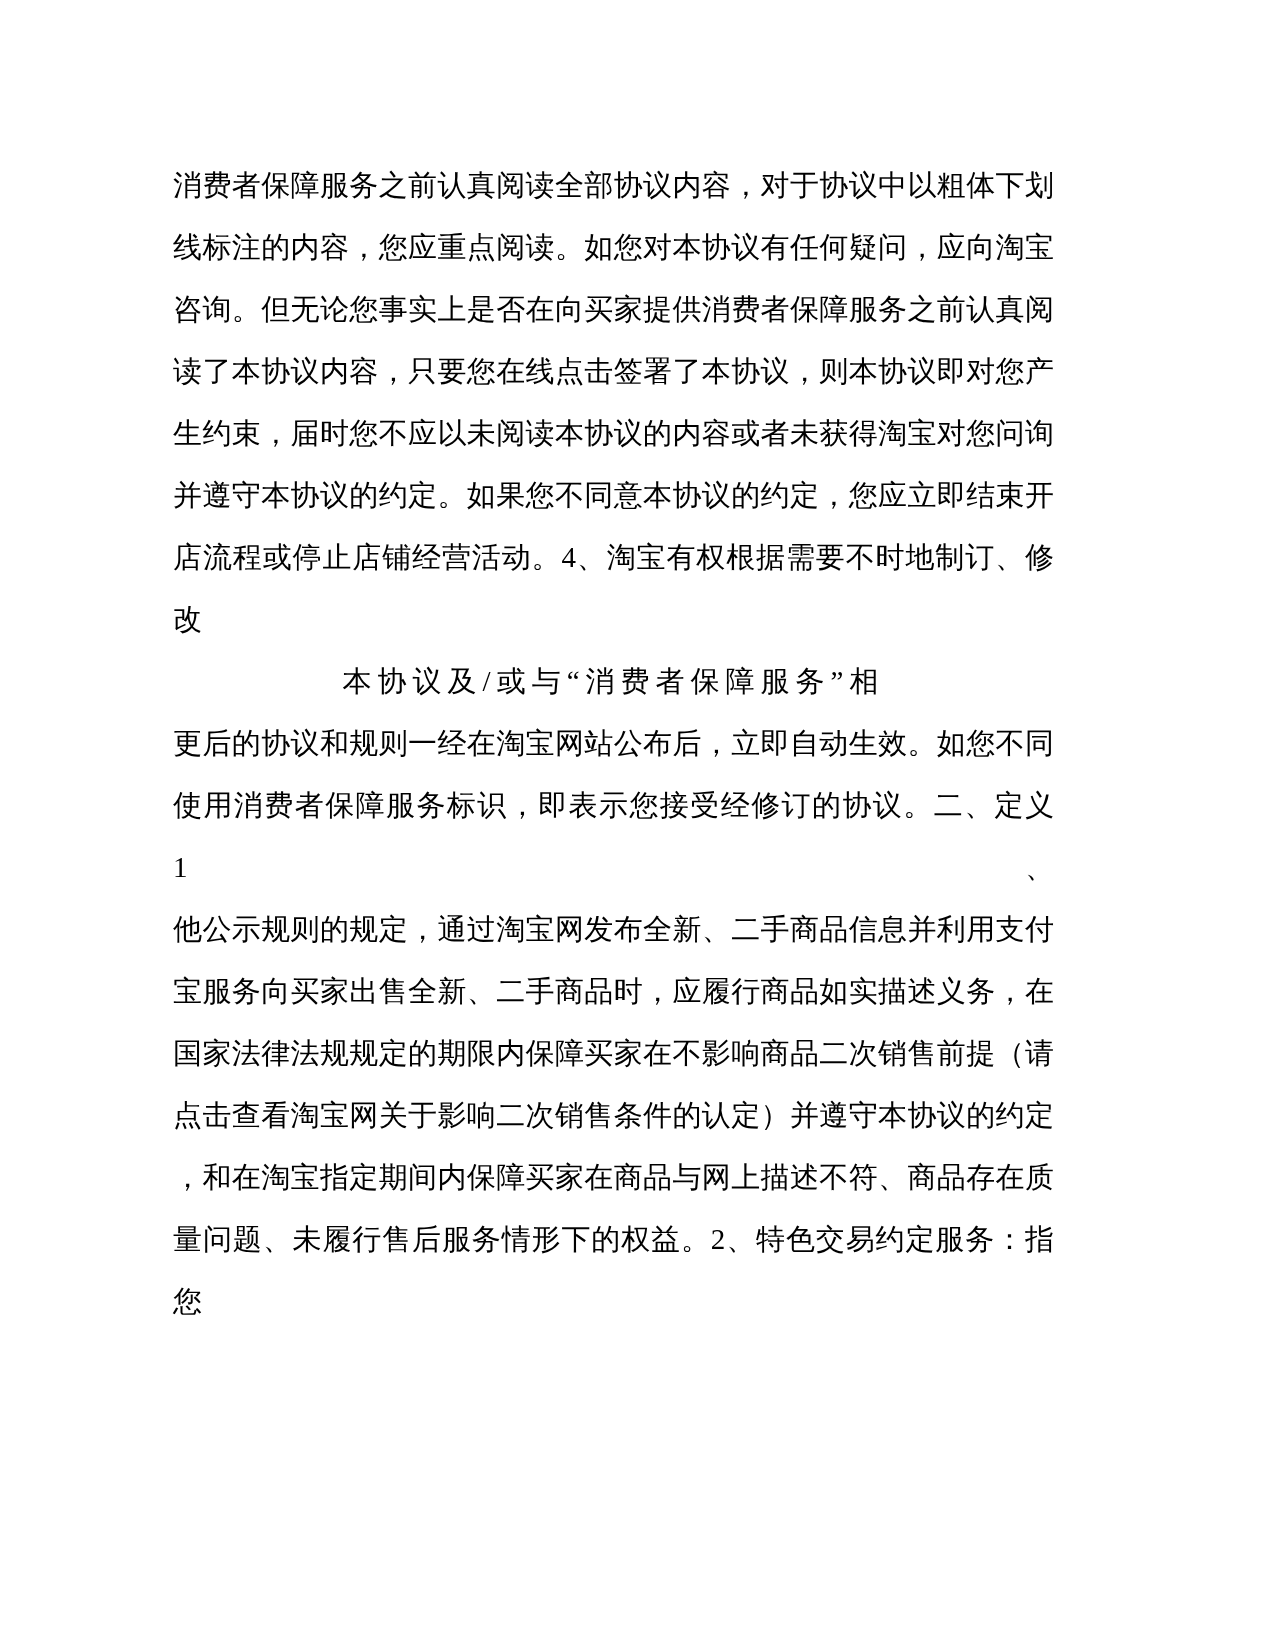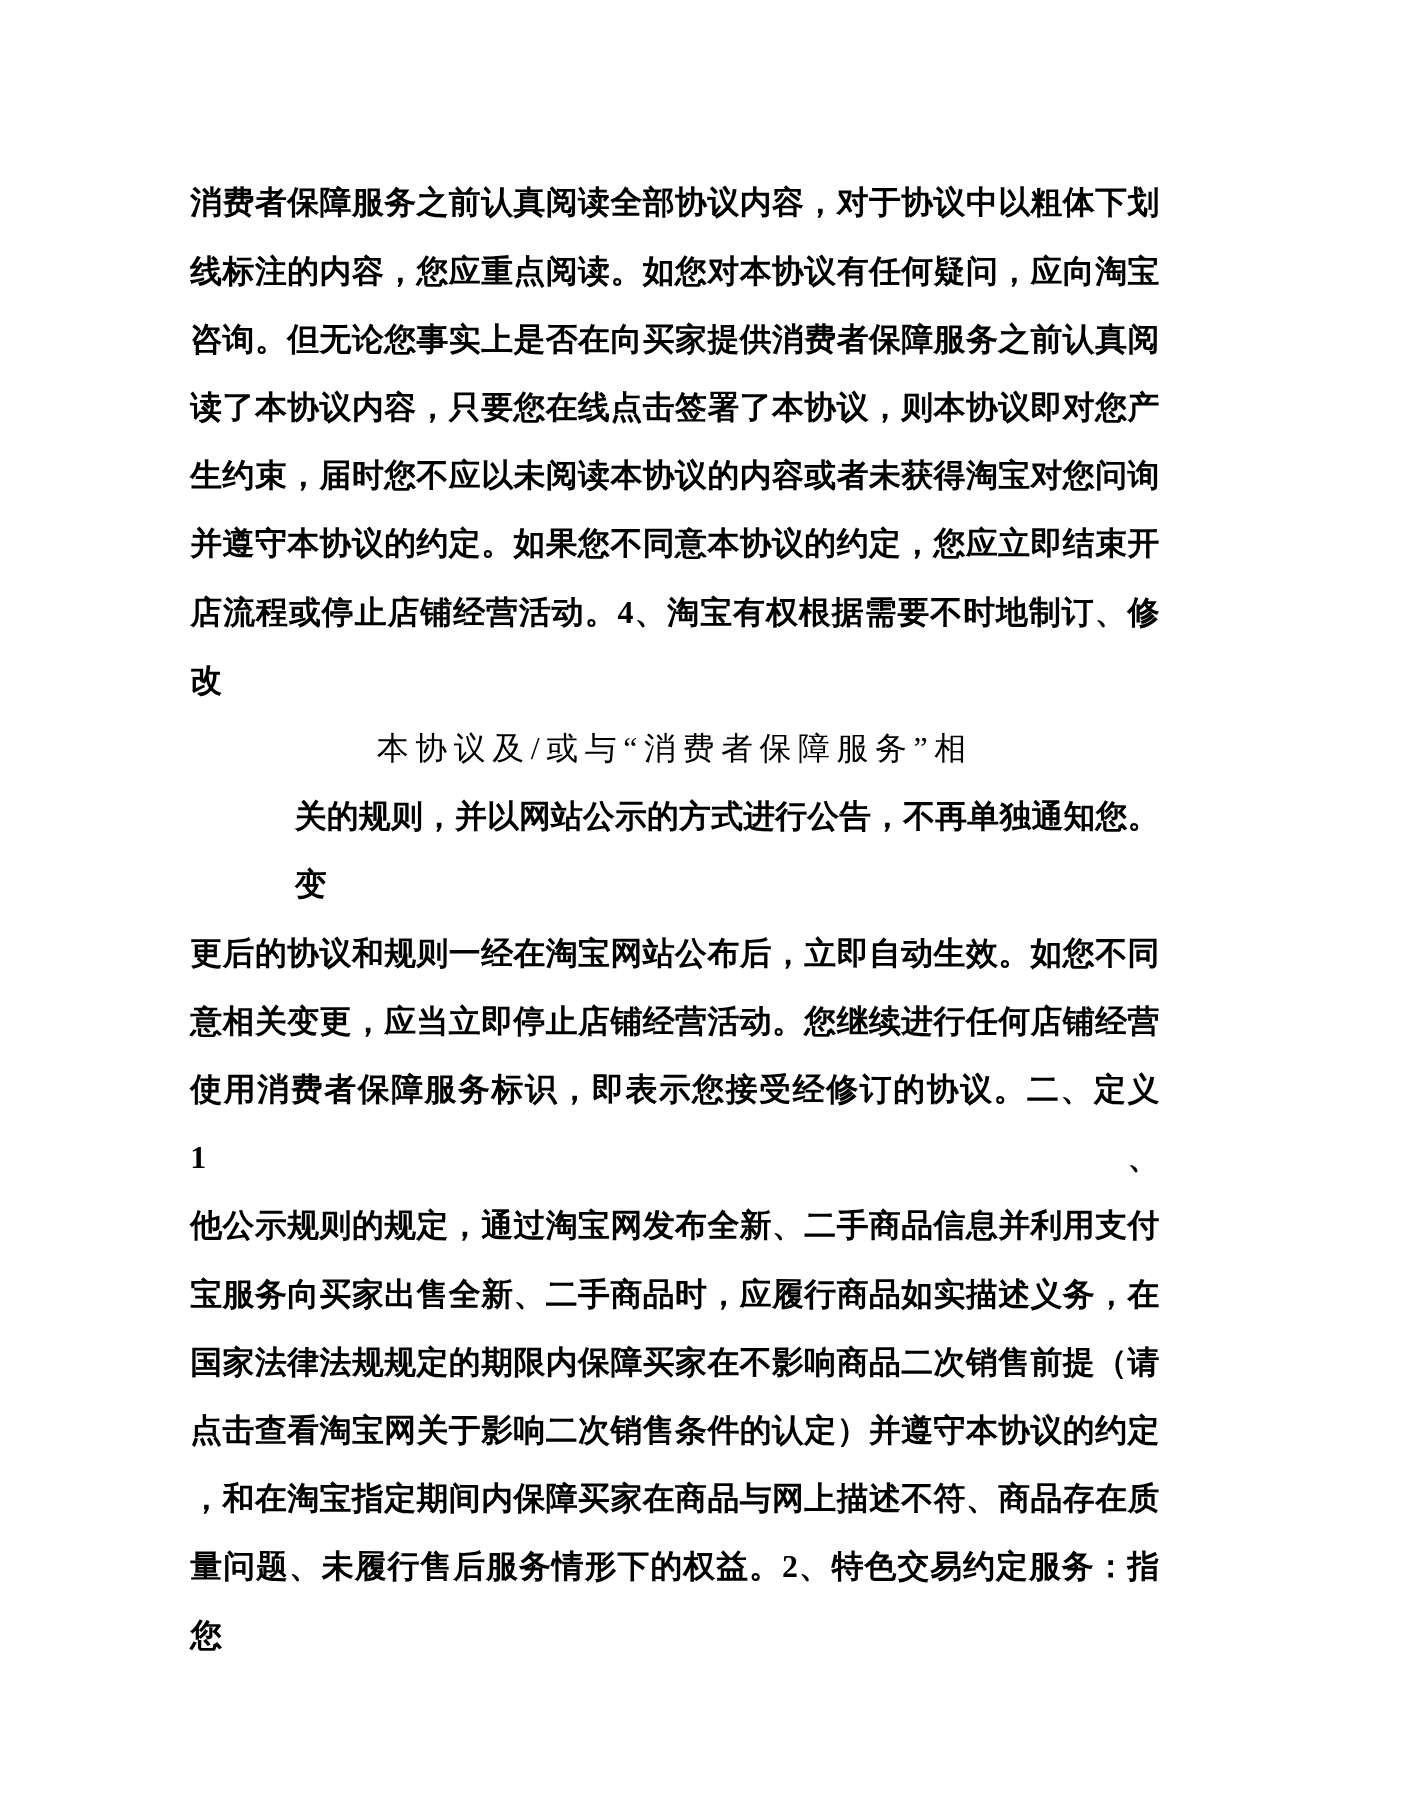--- a/index.html
+++ b/index.html
@@ -25,21 +25,20 @@
     font-size: 29px;
     line-height: 62px;
     color: #000000;
     font-weight: 400;
   }
   
   .line.j {
     text-align: justify;
     text-align-last: justify;
     text-justify: inter-character;
-    font-weight: bold;
   }
   
   .line.e {
     text-align: center;
     letter-spacing: 6px;
     white-space: nowrap;
   }
   
   .line.indent {
     padding-left: 95px;
@@ -50,23 +49,21 @@
 
 <div class="page">
   <div class="line j">消费者保障服务之前认真阅读全部协议内容，对于协议中以粗体下划</div>
   <div class="line j">线标注的内容，您应重点阅读。如您对本协议有任何疑问，应向淘宝</div>
   <div class="line j">咨询。但无论您事实上是否在向买家提供消费者保障服务之前认真阅</div>
   <div class="line j">读了本协议内容，只要您在线点击签署了本协议，则本协议即对您产</div>
   <div class="line j">生约束，届时您不应以未阅读本协议的内容或者未获得淘宝对您问询</div>
   <div class="line j">并遵守本协议的约定。如果您不同意本协议的约定，您应立即结束开</div>
   <div class="line j">店流程或停止店铺经营活动。4、淘宝有权根据需要不时地制订、修改</div>
   <div class="line e">本协议及/或与“消费者保障服务”相</div>
-  <div class="line j indent">关的规则，并以网站公示的方式进行公告，不再单独通知您。变</div>
   <div class="line j">更后的协议和规则一经在淘宝网站公布后，立即自动生效。如您不同</div>
-  <div class="line j">意相关变更，应当立即停止店铺经营活动。您继续进行任何店铺经营</div>
   <div class="line j">使用消费者保障服务标识，即表示您接受经修订的协议。二、定义 1、</div>
   <div class="line j">他公示规则的规定，通过淘宝网发布全新、二手商品信息并利用支付</div>
   <div class="line j">宝服务向买家出售全新、二手商品时，应履行商品如实描述义务，在</div>
   <div class="line j">国家法律法规规定的期限内保障买家在不影响商品二次销售前提（请</div>
   <div class="line j">点击查看淘宝网关于影响二次销售条件的认定）并遵守本协议的约定</div>
   <div class="line j">，和在淘宝指定期间内保障买家在商品与网上描述不符、商品存在质</div>
   <div class="line j">量问题、未履行售后服务情形下的权益。2、特色交易约定服务：指您</div>
 </div>
 
 </body></html>

